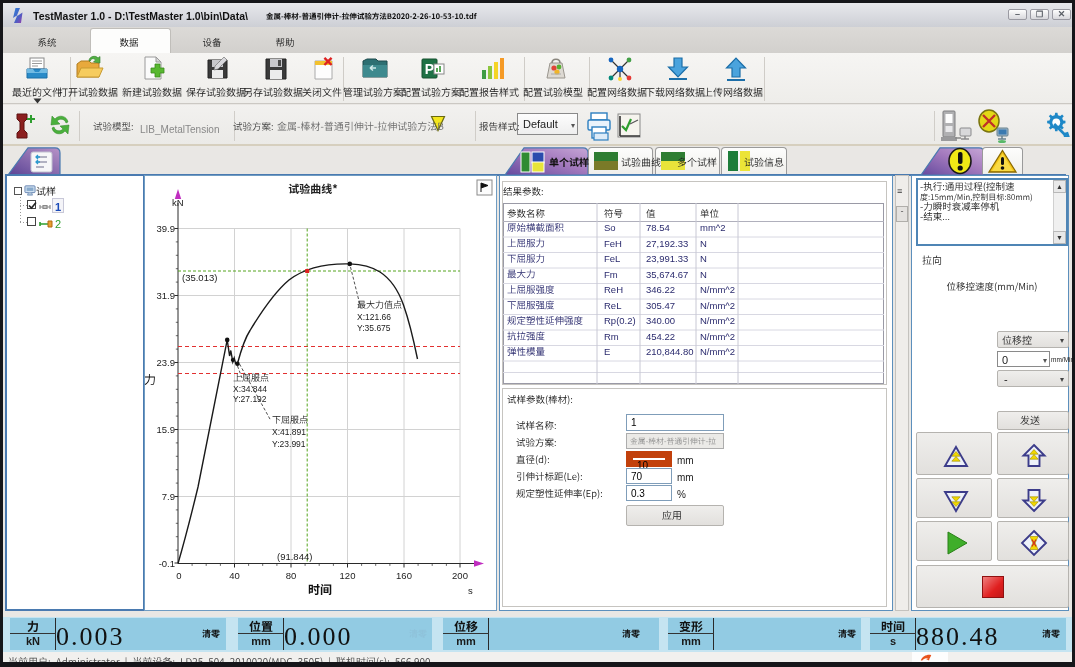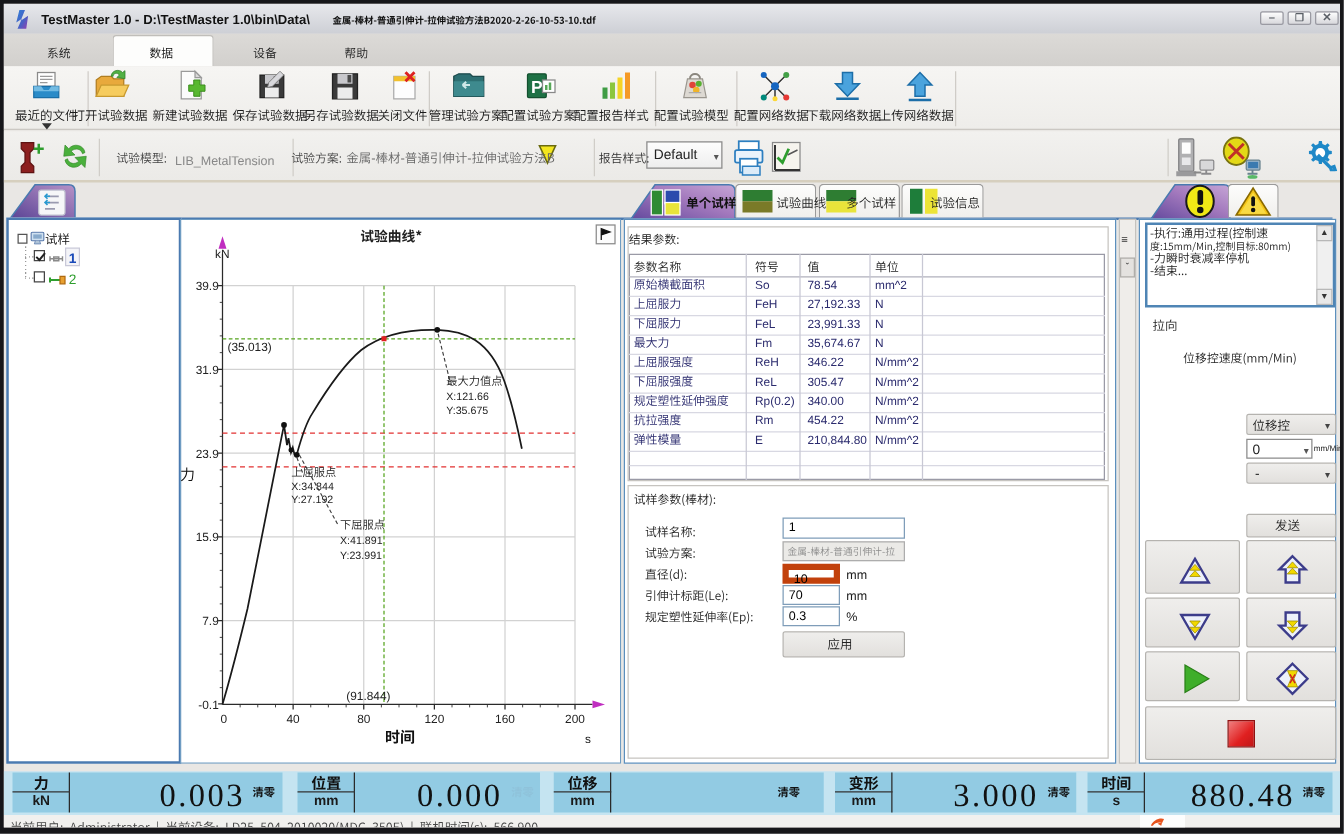--- a/index.html
+++ b/index.html
@@ -15,21 +15,21 @@
 #row2{position:absolute;left:0;top:102px;width:1069px;height:41px;background:linear-gradient(#f2f1ef,#ebeae7);border-bottom:2px solid #d6cfbe}
 .r2sep{position:absolute;top:108px;height:30px;width:1px;background:#d0cdc8}
 .combo{position:absolute;background:#fff;border:1px solid #8a8a8a;font-size:11px;color:#222}
 .combo .ar{position:absolute;right:2px;top:3px;color:#555;font-size:8px}
 
 .panel{position:absolute;background:#fff;border:1px solid #5c8fbc}
 
 #bbar{position:absolute;left:0;top:614px;width:1069px;height:35px;background:#c5e4f1}
 .bcell{position:absolute;top:615px;height:32px;background:#92cbe3}
 .blabel{position:absolute;left:0;top:0;height:32px;border-right:1px solid #2a2a2a}
-.bval{font-family:"Liberation Serif",serif;font-size:26px;color:#111;letter-spacing:2px;position:absolute;top:4px;left:46px;right:30px;text-align:right}
+.bval{font-family:"Liberation Serif",serif;font-size:26px;color:#111;letter-spacing:2px;position:absolute;top:4px;left:46px;right:30px;text-align:left}
 #statusbar{position:absolute;left:0;top:649px;width:1069px;height:10px;background:#f1f0ee;overflow:hidden}
 svg{display:block}
 .gbtn{position:absolute;background:linear-gradient(#efeeec,#e2e0dd);border:1px solid #b5b3af;border-radius:2px}
 </style></head><body>
 <div id="win">
     <div id="inner">
 
 <div id="titlebar"></div>
 <svg class="abs" style="left:7px;top:4px" width="17" height="17" viewBox="0 0 17 17">
  <defs>
@@ -347,21 +347,21 @@
  <path d="M0 18.5 H381" stroke="#b0b0bc"></path>
  <g stroke="#c8c8d4">
           <path d="M94 0 V181 M137 0 V181 M193 0 V181 M235 0 V181"></path>
         </g>
 </svg>
 <div class="abs" style="left:499px;top:178px;width:385px;height:204px;border:1px solid #c6c4c0"></div>
 <div class="abs" style="left:499px;top:385px;width:385px;height:219px;border:1px solid #c6c4c0"></div>
 
 <div class="abs" style="left:623px;top:411px;width:98px;height:17px;background:#fff;border:1px solid #7f9db9;font-size:10px;padding:2px 0 0 4px">1</div>
 <div class="abs" style="left:623px;top:430px;width:98px;height:16px;background:#ebeae7;border:1px solid #adadad"></div>
-<div class="abs" style="left:623px;top:448px;width:46px;height:16px;background:#fff;border:5px solid #c2410c;font-size:10px;padding:2px 0 0 4px">10</div>
+<div class="abs" style="left:623px;top:448px;width:46px;height:16px;background:#fff;border:7px solid #c2410c;font-size:10px;padding:2px 0 0 4px">10</div>
 <div class="abs" style="left:623px;top:465px;width:46px;height:16px;background:#fff;border:1px solid #7f9db9;font-size:10px;padding:2px 0 0 4px">70</div>
 <div class="abs" style="left:623px;top:482px;width:46px;height:16px;background:#fff;border:1px solid #7f9db9;font-size:10px;padding:2px 0 0 4px">0.3</div>
 <div class="tb" style="left:674px;top:452px;font-size:10px">mm</div>
 <div class="tb" style="left:674px;top:469px;font-size:10px">mm</div>
 <div class="tb" style="left:674px;top:486px;font-size:10px">%</div>
 <div class="gbtn" style="left:623px;top:502px;width:98px;height:21px"></div>
 
 <div class="abs" style="left:892px;top:172px;width:14px;height:436px;background:#efedea;border:1px solid #c4c2be"></div>
 <div class="abs" style="left:894px;top:183px;width:10px;height:9px;font-size:9px;color:#333">≡</div>
 <div class="abs" style="left:893px;top:203px;width:12px;height:16px;background:#e4e2df;border:1px solid #b0aeaa;text-align:center;font-size:8px;color:#333;line-height:14px">ˇ</div>
@@ -432,21 +432,20 @@
       </div>
 <div class="bcell" style="left:440px;width:216px">
         <div class="blabel" style="width:46px"></div>
         <div class="abs" style="left:0;top:15px;width:46px;height:1px;background:#333"></div>
         <div class="tb abs" style="left:0;top:17px;width:46px;text-align:center;font-weight:bold">mm</div>
       </div>
 <div class="bcell" style="left:665px;width:193px">
         <div class="blabel" style="width:46px"></div>
         <div class="abs" style="left:0;top:15px;width:46px;height:1px;background:#333"></div>
         <div class="tb abs" style="left:0;top:17px;width:46px;text-align:center;font-weight:bold">mm</div>
-        <div class="bval">3.000</div>
       </div>
 <div class="bcell" style="left:867px;width:196px">
         <div class="blabel" style="width:46px"></div>
         <div class="abs" style="left:0;top:15px;width:46px;height:1px;background:#333"></div>
         <div class="tb abs" style="left:0;top:17px;width:46px;text-align:center;font-weight:bold">s</div>
         <div class="bval">880.48</div>
       </div>
 
 <div id="statusbar"></div>
 <div class="abs" style="left:909px;top:649px;width:36px;height:10px;background:#fdfdfd"></div>

